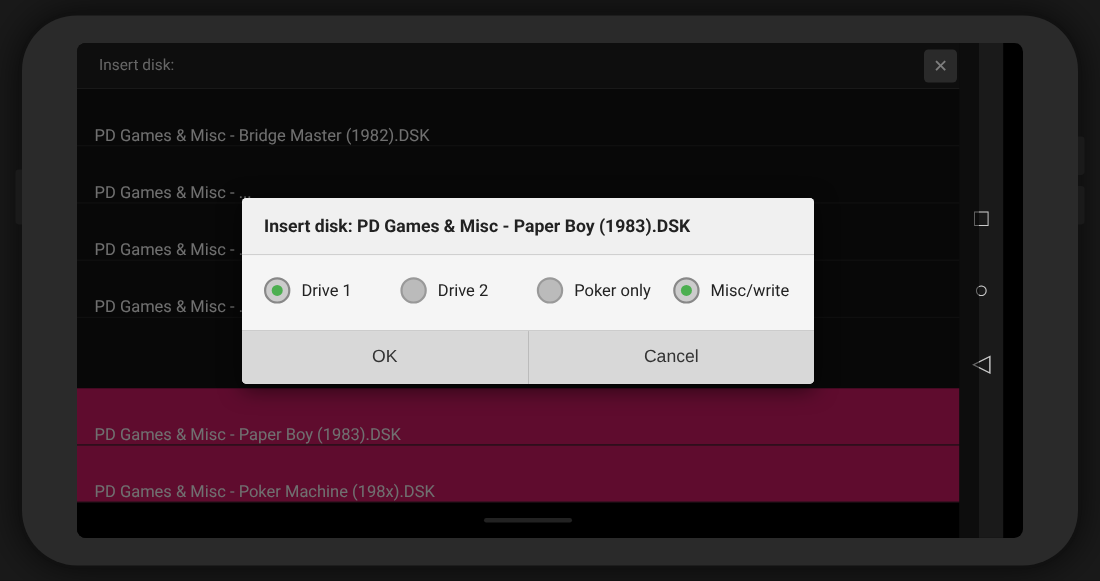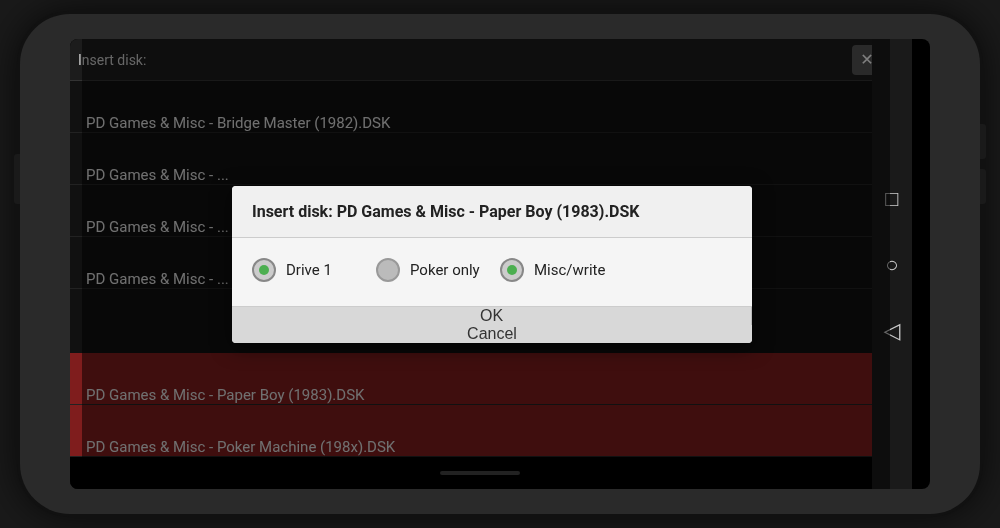--- a/index.html
+++ b/index.html
@@ -116,21 +116,21 @@
     }
 
     
     .title-bar {
       width: 100%;
       height: 42px;
       background: #1c1c1c;
       display: flex;
       align-items: center;
       justify-content: space-between;
-      padding: 0 8px;
+      padding: 0 20px;
       border-bottom: 1px solid #333;
     }
 
     .title-bar-text {
       color: #ccc;
       font-size: 14px;
     }
 
     .close-btn {
       width: 30px;
@@ -158,21 +158,21 @@
       padding: 0 16px;
       color: #e0e0e0;
       font-size: 15px;
       border-bottom: 1px solid #222;
     }
 
     
     .dialog-overlay {
       position: absolute;
       top: 0;
-      left: 12px;
+      left: 0;
       width: 820px;
       height: 450px;
       background: rgba(0,0,0,0.5);
       display: flex;
       align-items: center;
       justify-content: center;
       z-index: 10;
     }
 
     .dialog {
@@ -243,21 +243,20 @@
     }
 
     .radio-label {
       font-size: 15px;
       color: #222;
     }
 
     .dialog-buttons {
       display: flex;
       border-top: 1px solid #ccc;
-      flex-direction: column;
     }
 
     .dialog-btn {
       flex: 1;
       height: 48px;
       border: none;
       background: #d8d8d8;
       font-size: 16px;
       color: #333;
       cursor: pointer;
@@ -324,20 +323,25 @@
           <div class="dialog-title">Insert disk: PD Games &amp; Misc - Paper Boy (1983).DSK</div>
           <div class="dialog-body">
             <div class="radio-grid">
 
               <div class="radio-option">
                 <div class="radio-circle selected">
                 </div>
                 <span class="radio-label">Drive 1</span>
               </div>
 
+              <div class="radio-option">
+                <div class="radio-circle unselected">
+                </div>
+                <span class="radio-label">Drive 2</span>
+              </div>
 
               <div class="radio-option">
                 <div class="radio-circle unselected">
                 </div>
                 <span class="radio-label">Poker only</span>
               </div>
 
               <div class="radio-option">
                 <div class="radio-circle selected">
                 </div>
@@ -345,21 +349,21 @@
               </div>
             </div>
           </div>
           <div class="dialog-buttons">
             <button class="dialog-btn">OK</button>
             <button class="dialog-btn">Cancel</button>
           </div>
         </div>
       </div>
 
-      <div style="position:absolute; bottom:32px; width:820px; background:#7f1d1d;">
+      <div style="position:absolute; bottom:32px; width:820px; background:#be185d;">
         <div class="file-item">
           <span>PD Games &amp; Misc - Paper Boy (1983).DSK</span>
         </div>
         <div class="file-item">
           <span>PD Games &amp; Misc - Poker Machine (198x).DSK</span>
         </div>
       </div>
 
       <div class="bottom-bar">
         <div class="home-indicator"></div>

